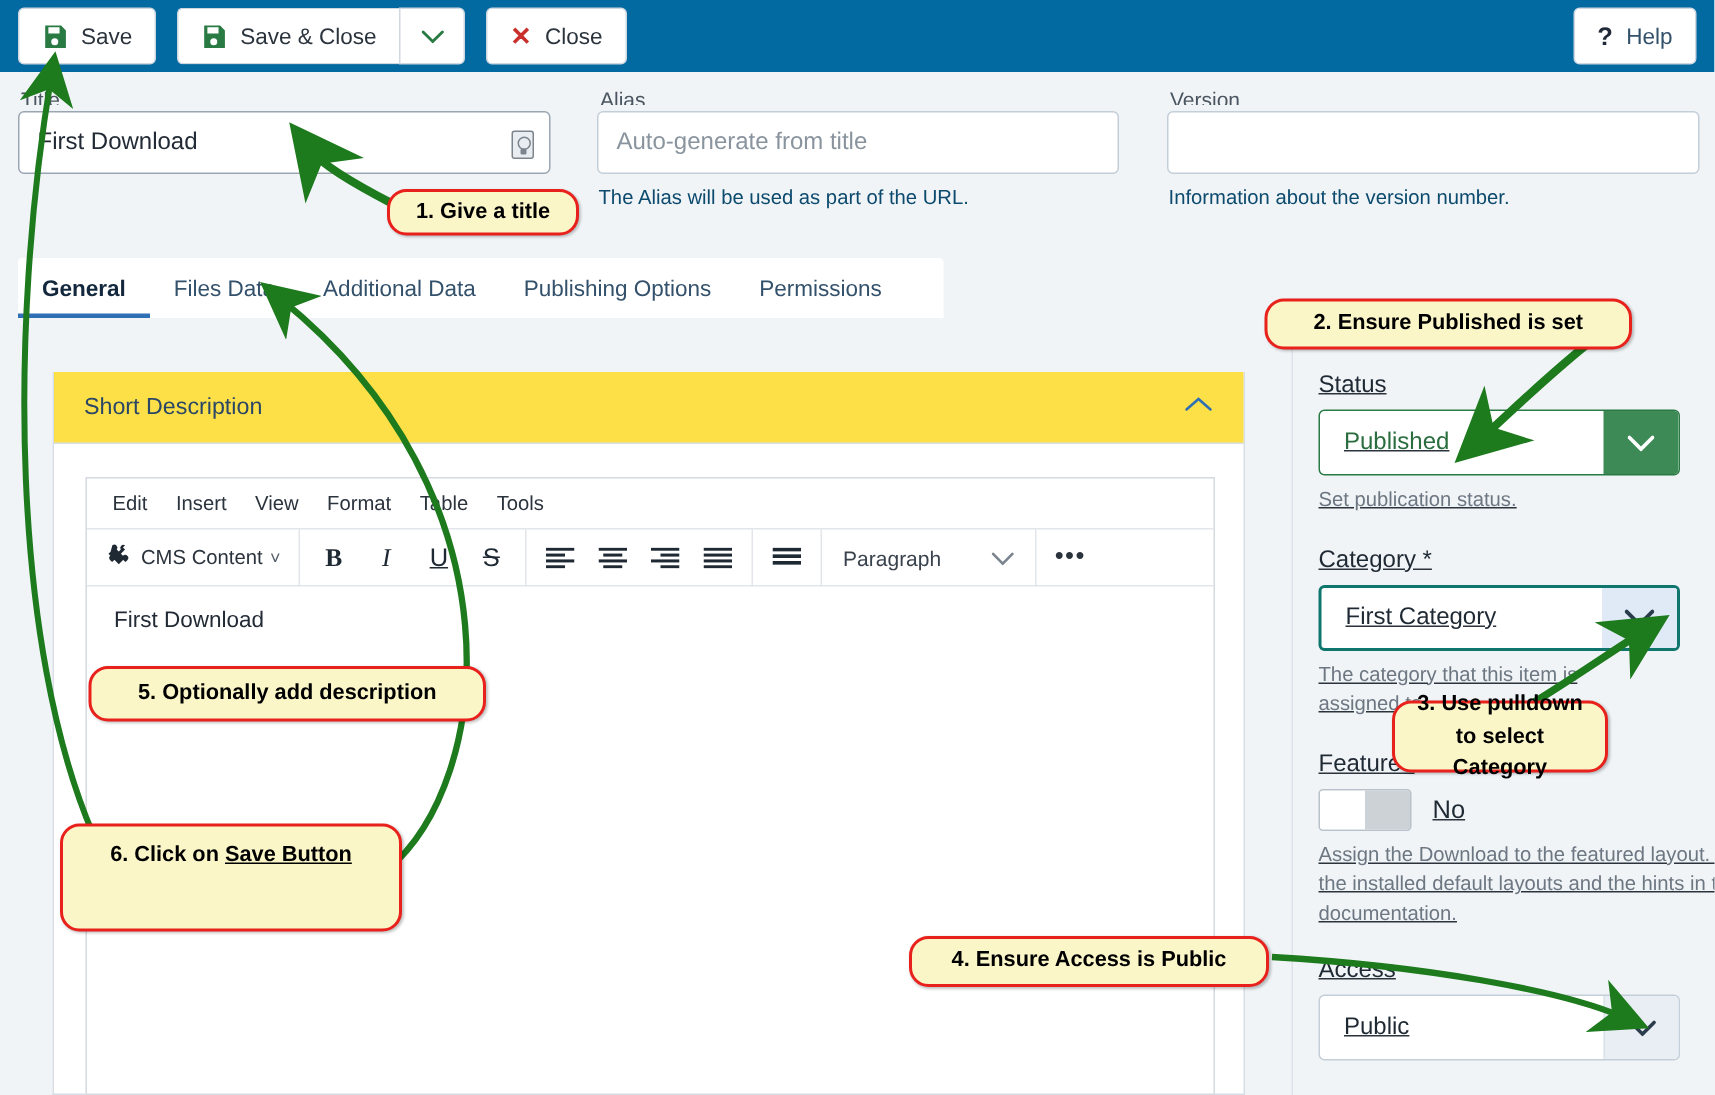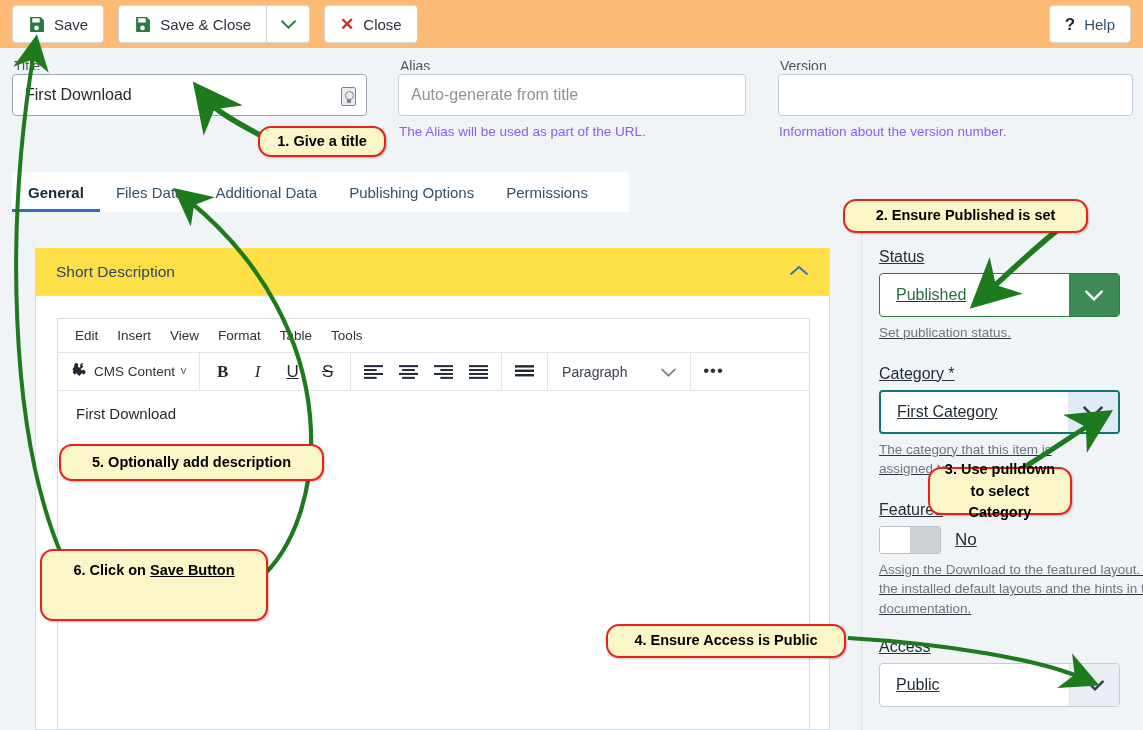--- a/index.html
+++ b/index.html
@@ -10,21 +10,21 @@
     background:#f0f4f7;
     position:relative;
     overflow:hidden;
     color:#2b333d;
     font-size:14px;
   }
 
   
   .toolbar {
     position:absolute; left:0; top:0; width:1143px; height:48px;
-    background:#fdba74;
+    background:#0369a1;
     display:flex; align-items:center; padding:0 12px;
   }
   .tb-btn {
     display:flex; align-items:center; gap:9px;
     height:38px; padding:0 15px;
     background:#ffffff;
     border:1px solid #cfd8e0;
     border-radius:4px;
     font-size:15px; color:#2b333d;
     cursor:pointer;
@@ -60,21 +60,21 @@
     border:1px solid #c3ced8; border-radius:4px;
     display:flex; align-items:center;
     padding:0 12px;
     font-size:16px;
   }
   .fld-input.filled { border-color:#9aa6b2; }
   .fld-input .val { color:#222b35; }
   .fld-input .ph { color:#8a949e; }
   .fld-hint {
     position:absolute; top:68px; left:1px;
-    font-size:13.5px; color:#8b5cf6;
+    font-size:13.5px; color:#0c4a6e;
     white-space:nowrap;
   }
   .title-badge {
     position:absolute; right:10px; top:12px;
     width:15px; height:19px;
     border:1px solid #7c858e; border-radius:2px;
     background:#e9edf1;
   }
   .title-badge::after{
     content:""; position:absolute; left:3px; top:3px;

